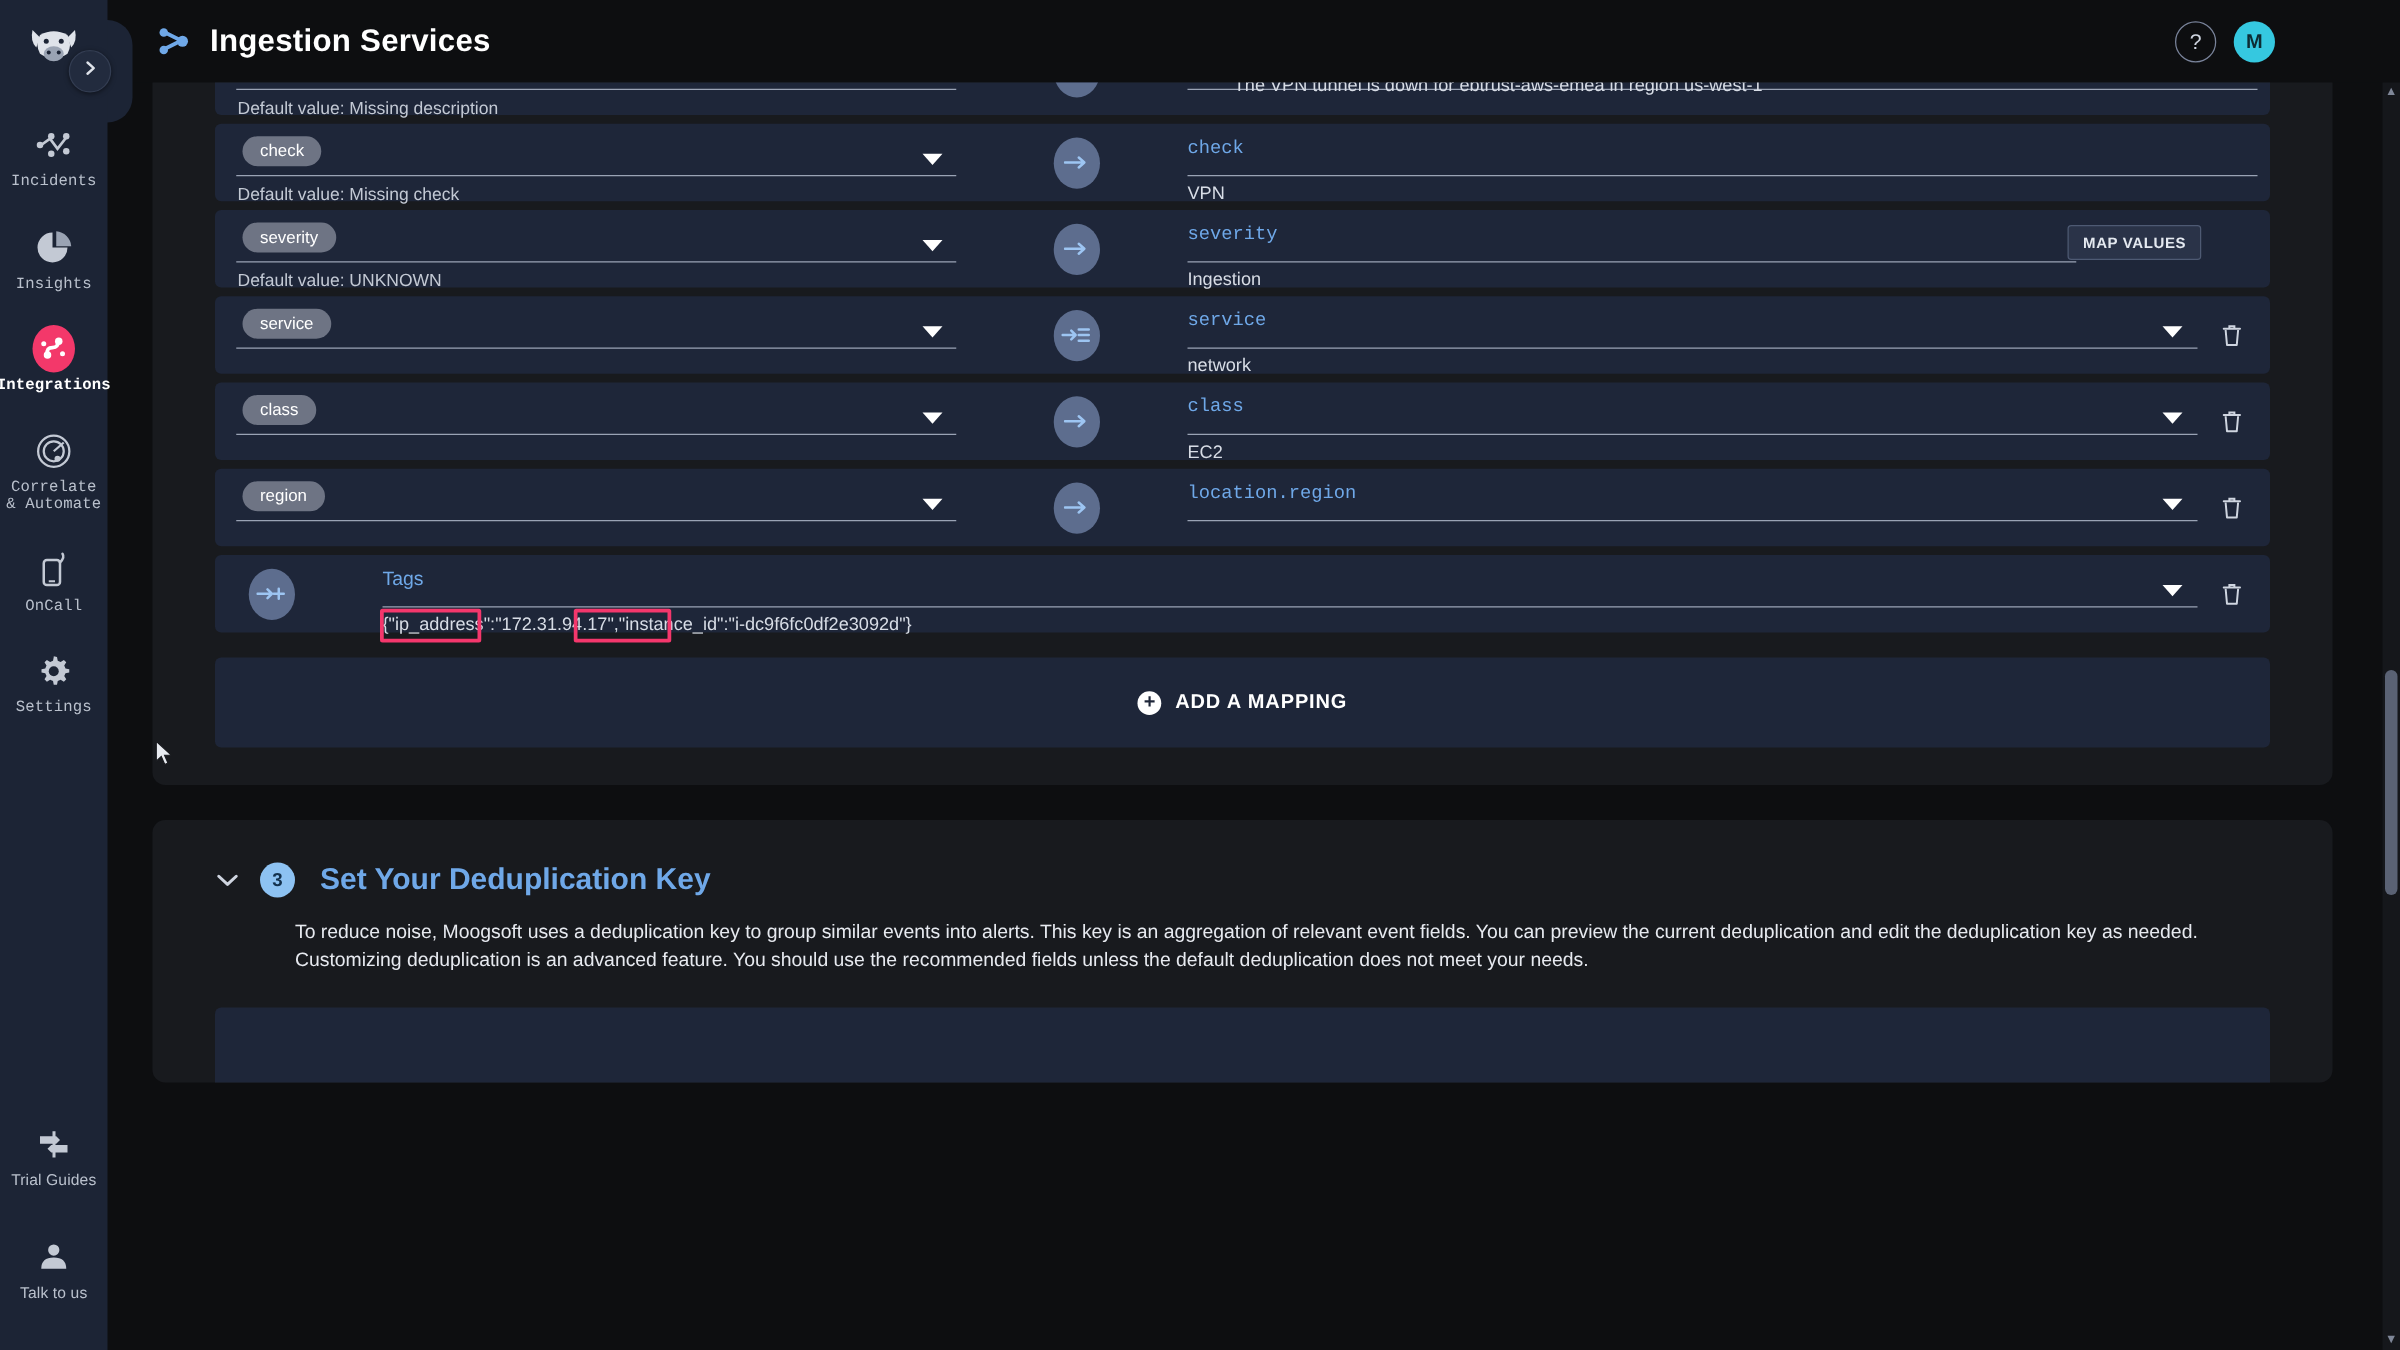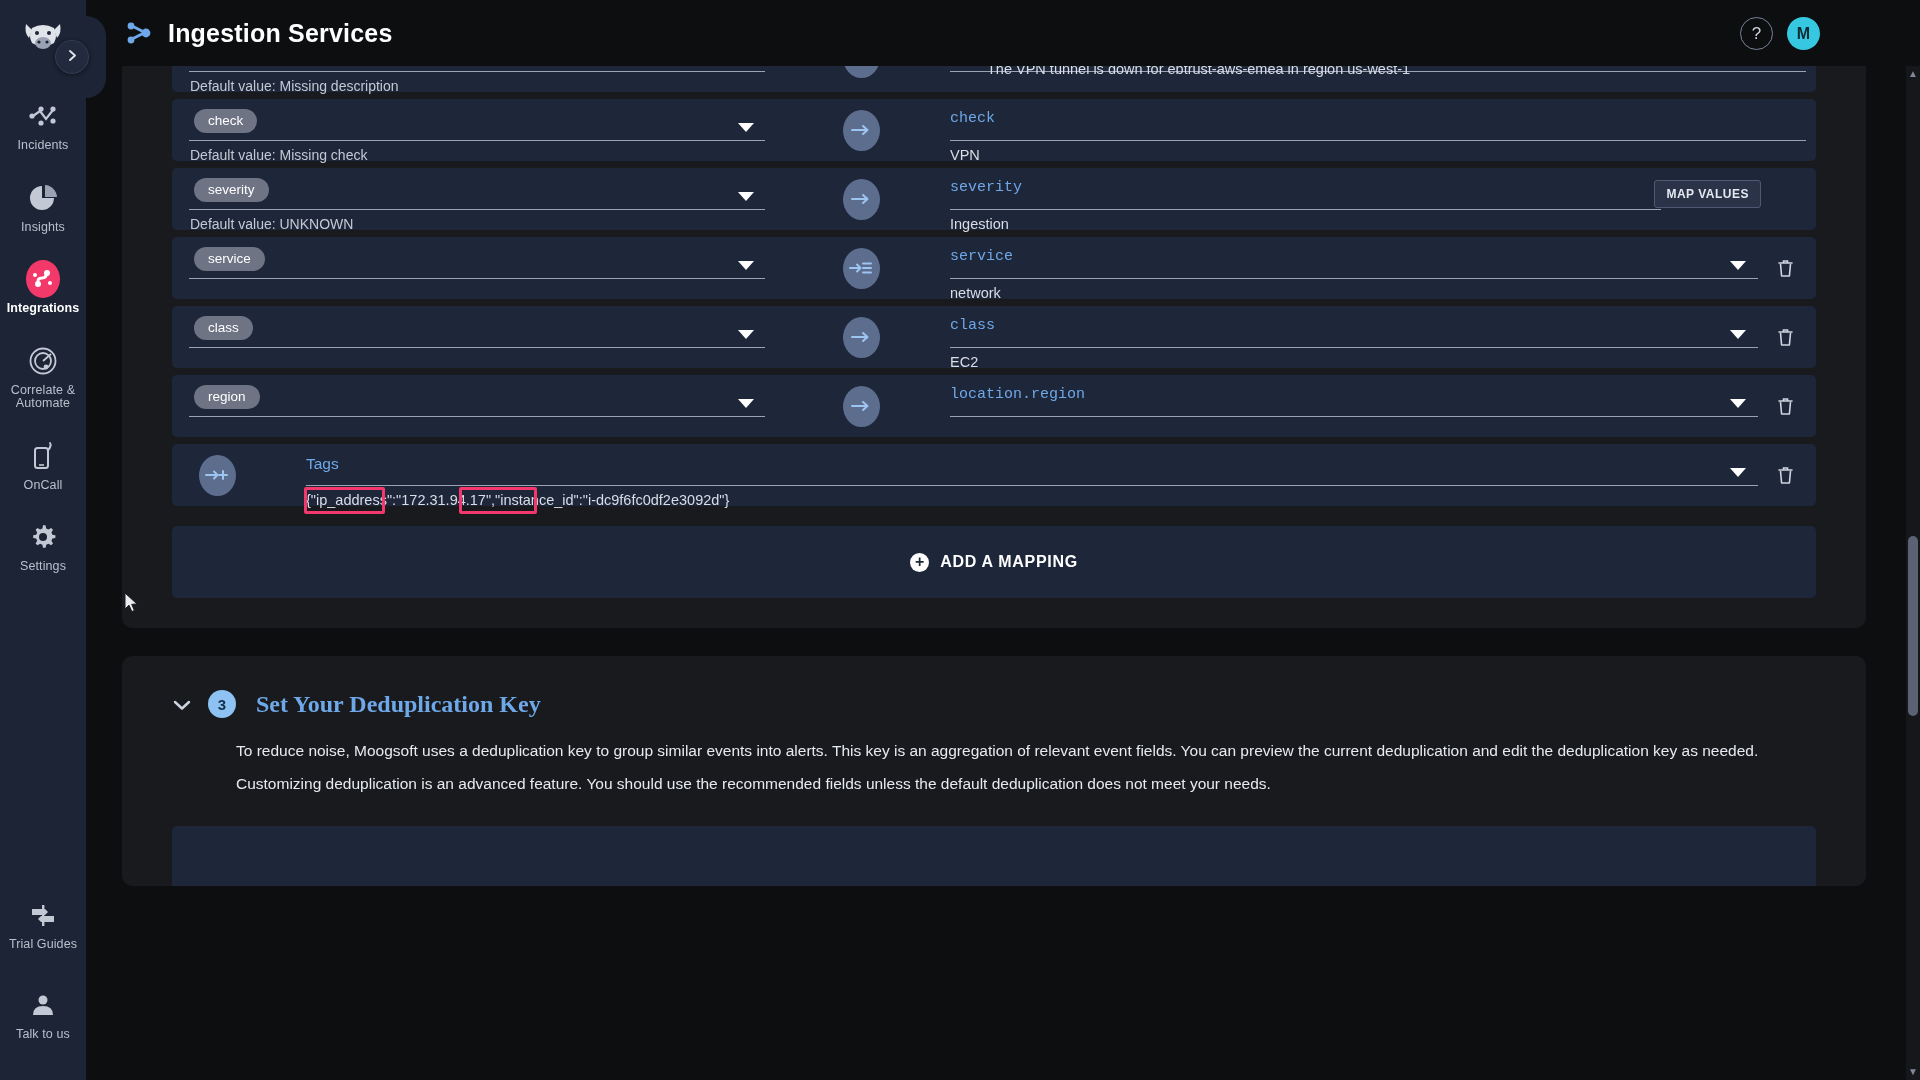--- a/index.html
+++ b/index.html
@@ -15,21 +15,21 @@
   .sidebar {
     width: 86px; height: 1080px;
     background: #1c2435;
     position: relative; flex: 0 0 86px;
     display: flex; flex-direction: column; align-items: center;
     z-index: 5;
   }
   .sb-logo { margin-top: 14px; width: 50px; height: 44px;
              display: flex; align-items: center; justify-content: center; }
   .sb-nav { margin-top: 30px; width: 100%; display: flex;
-            flex-direction: column; align-items: center; }
+            flex-direction: column; align-items: center; font-family: Liberation Mono, monospace; }
   .sb-item {
     width: 100%; padding: 11px 2px 9px; margin-bottom: 8px;
     display: flex; flex-direction: column; align-items: center;
     cursor: pointer; text-decoration: none;
   }
   .sb-ico { width: 34px; height: 34px; display: flex;
             align-items: center; justify-content: center; margin-bottom: 6px; }
   .sb-lab {
     font-size: 12.5px; color: #b9c0cc; line-height: 13.5px;
     text-align: center; letter-spacing: .1px;
@@ -188,24 +188,24 @@
   .dedup-head { display: flex; align-items: center; padding-left: 50px; }
   .chev {
     width: 22px; margin-right: 14px; color: #cfd5e0; font-size: 19px;
     cursor: pointer; line-height: 1;
   }
   .step-num {
     width: 28px; height: 28px; border-radius: 50%;
     background: #8dc2f2; color: #13314d; font-size: 15px; font-weight: bold;
     display: flex; align-items: center; justify-content: center; margin-right: 20px;
   }
-  .dedup-title { font-size: 24px; font-weight: bold; color: #6fa8e8; font-family: Liberation Serif, serif; }
+  .dedup-title { font-size: 24px; font-weight: bold; color: #6fa8e8; }
   .dedup-body {
     margin: 16px 60px 0 114px; font-size: 15.5px; color: #e7eaf0;
-    line-height: 33px;
+    line-height: 23px;
   }
   .dedup-card {
     margin: 26px 50px 0; height: 60px;
     background: #1e2639; border-radius: 5px 5px 0 0;
   }
 
   
   .scrollbar-track {
     position: absolute; right: 0; top: 66px; width: 14px; bottom: 0;
     background: #15171b;

